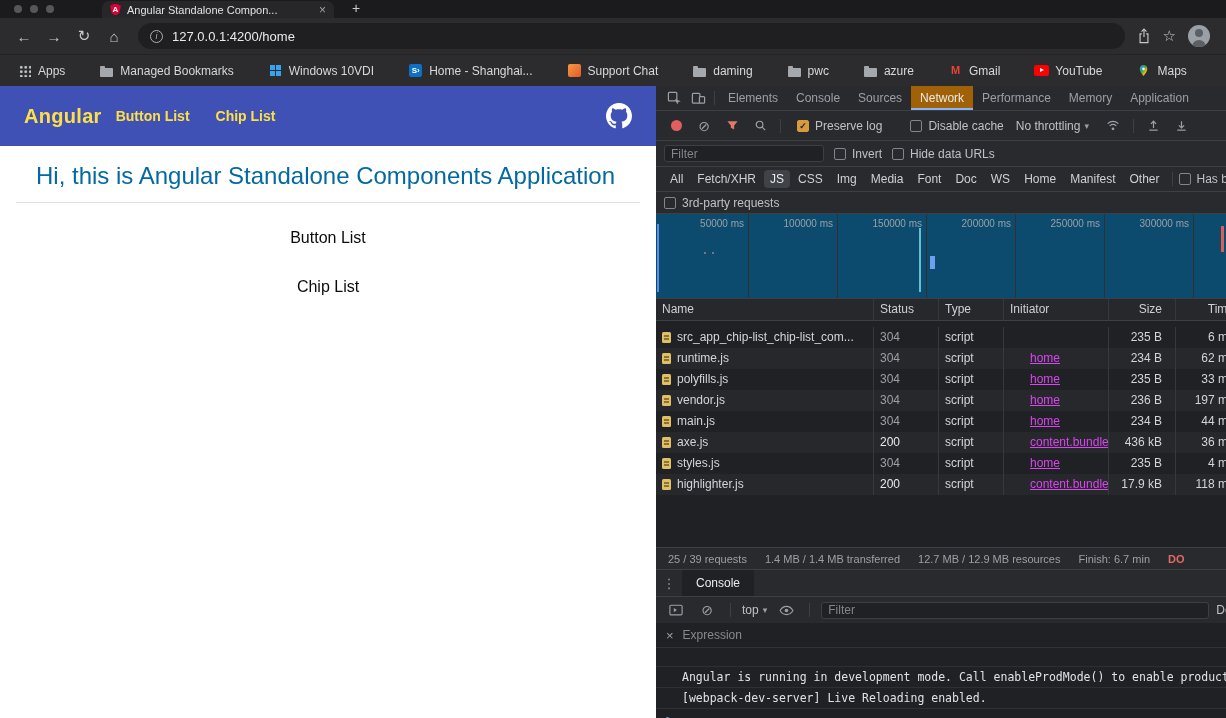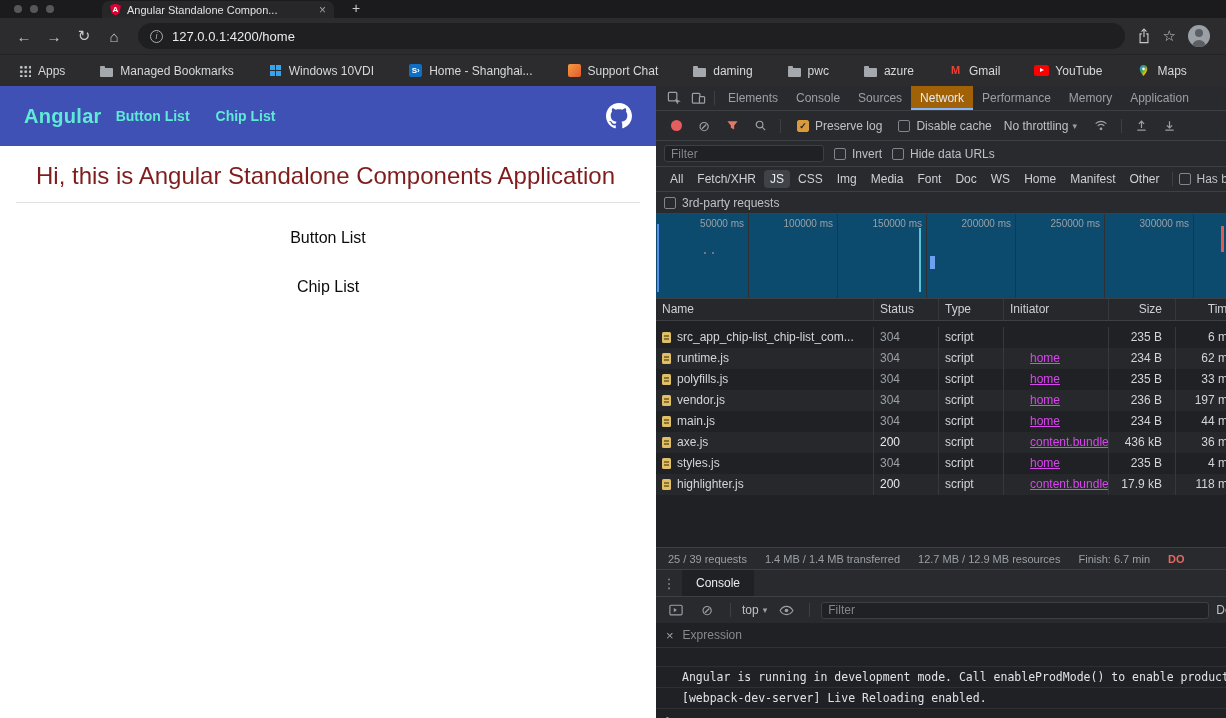--- a/index.html
+++ b/index.html
@@ -54,26 +54,26 @@
   .ic-gm { color:#ea4335; font-weight:800; font-size:11px; line-height:1; }
   .ic-yt { width:15px; height:11px; background:#f00; border-radius:2.5px; position:relative; }
   .ic-yt::after { content:""; position:absolute; left:5.5px; top:2.8px; border-left:4.5px solid #fff;
                   border-top:2.7px solid transparent; border-bottom:2.7px solid transparent; }
 
   
   .content { display:flex; height:632px; }
 
   
   .app { width:656px; background:#fff; display:flex; flex-direction:column; }
-  .app-header { height:60px; background:#3f51b5; display:flex; align-items:center; padding:0 24px; color:#5eead4; flex:none; }
+  .app-header { height:60px; background:#3f51b5; display:flex; align-items:center; padding:0 24px; color:#fde047; flex:none; }
   .brand { font-size:20px; font-weight:700; letter-spacing:.3px; }
   .app-nav { display:flex; gap:26px; margin-left:14px; }
   .app-nav div { font-size:14px; font-weight:700; cursor:pointer; }
   .gh { margin-left:auto; display:flex; }
-  .app h1 { margin:16px 16px 12px 36px; font-size:24px; font-weight:500; color:#7f1d1d; }
+  .app h1 { margin:16px 16px 12px 36px; font-size:24px; font-weight:500; color:#0369a1; }
   .app hr { border:none; border-top:1px solid #e1e1e1; margin:0 16px; }
   .app-link { margin-top:26px; text-align:center; font-size:16px; color:#0b0b0b; cursor:pointer; }
   .app-link + .app-link { margin-top:31px; }
 
   
   .devtools { width:570px; background:#202124; color:#9aa0a6; font-size:12px; display:flex; flex-direction:column; overflow:hidden; }
   .vsep { width:1px; height:14px; background:#3c4043; margin:0 4px; flex:none; }
   .chk { width:12px; height:12px; border:1.4px solid #80868b; border-radius:2px; flex:none;
          font-size:9px; line-height:10px; text-align:center; color:transparent; }
   .chk.on { background:#d79a3c; border-color:#d79a3c; color:#202124; font-weight:700; }
@@ -341,21 +341,21 @@
             <svg viewBox="0 0 14 14" width="13" height="13">
               <circle cx="6" cy="6" r="3.6" stroke="#9aa0a6" stroke-width="1.3" fill="none"></circle>
               <path d="M8.8 8.8L12 12" stroke="#9aa0a6" stroke-width="1.3"></path>
             </svg>
           </span>
         <span class="vsep"></span>
         <span class="chk-group" style="margin-left:8px;">
             <span class="chk on">✓</span>
             <span>Preserve log</span>
           </span>
-        <span class="chk-group" style="margin-left:12px;">
+        <span class="chk-group" style="margin-left:24px;">
             <span class="chk"></span>
             <span>Disable cache</span>
           </span>
         <span class="throttle">
             <span>No throttling</span>
             <span class="caret">▾</span>
           </span>
         <span class="dticon" style="margin-left:8px;">
             <svg viewBox="0 0 16 16" width="14" height="14">
               <circle cx="8" cy="11.2" r="1.6" fill="#9aa0a6"></circle>

